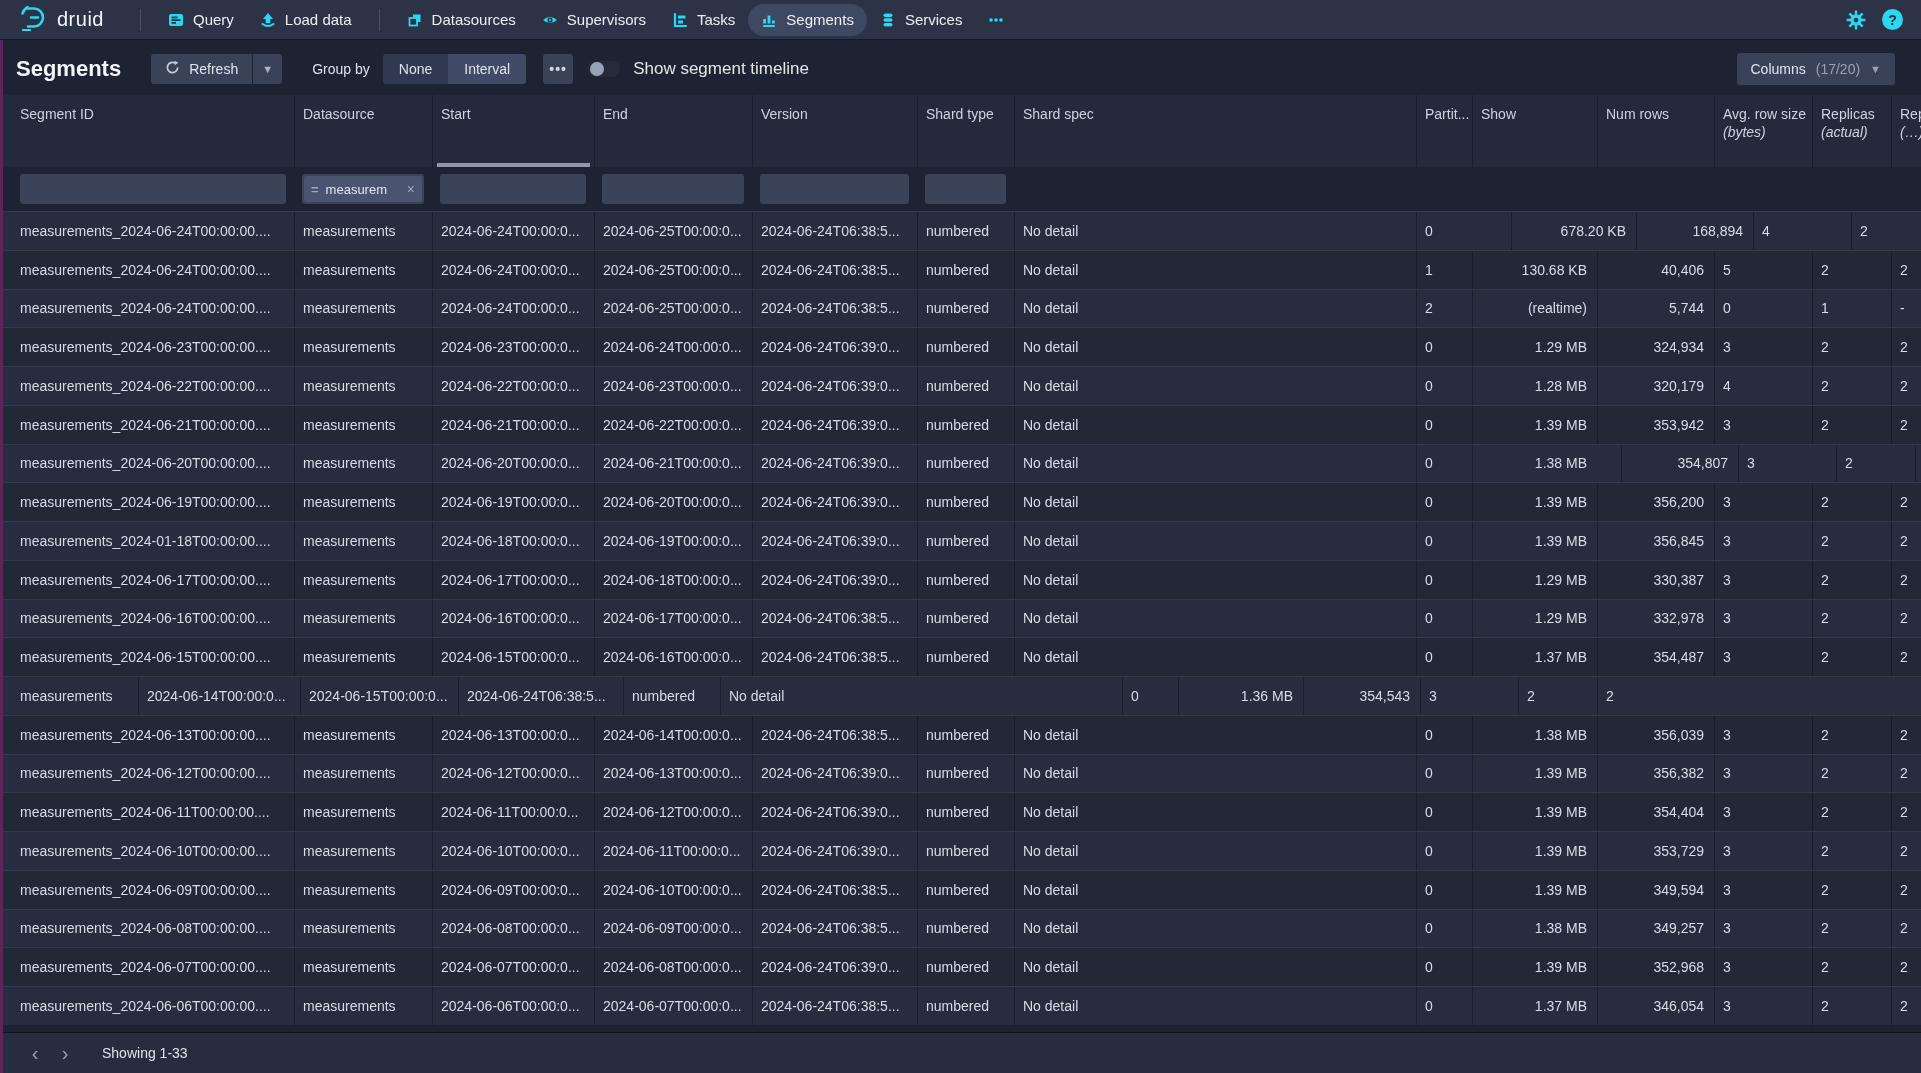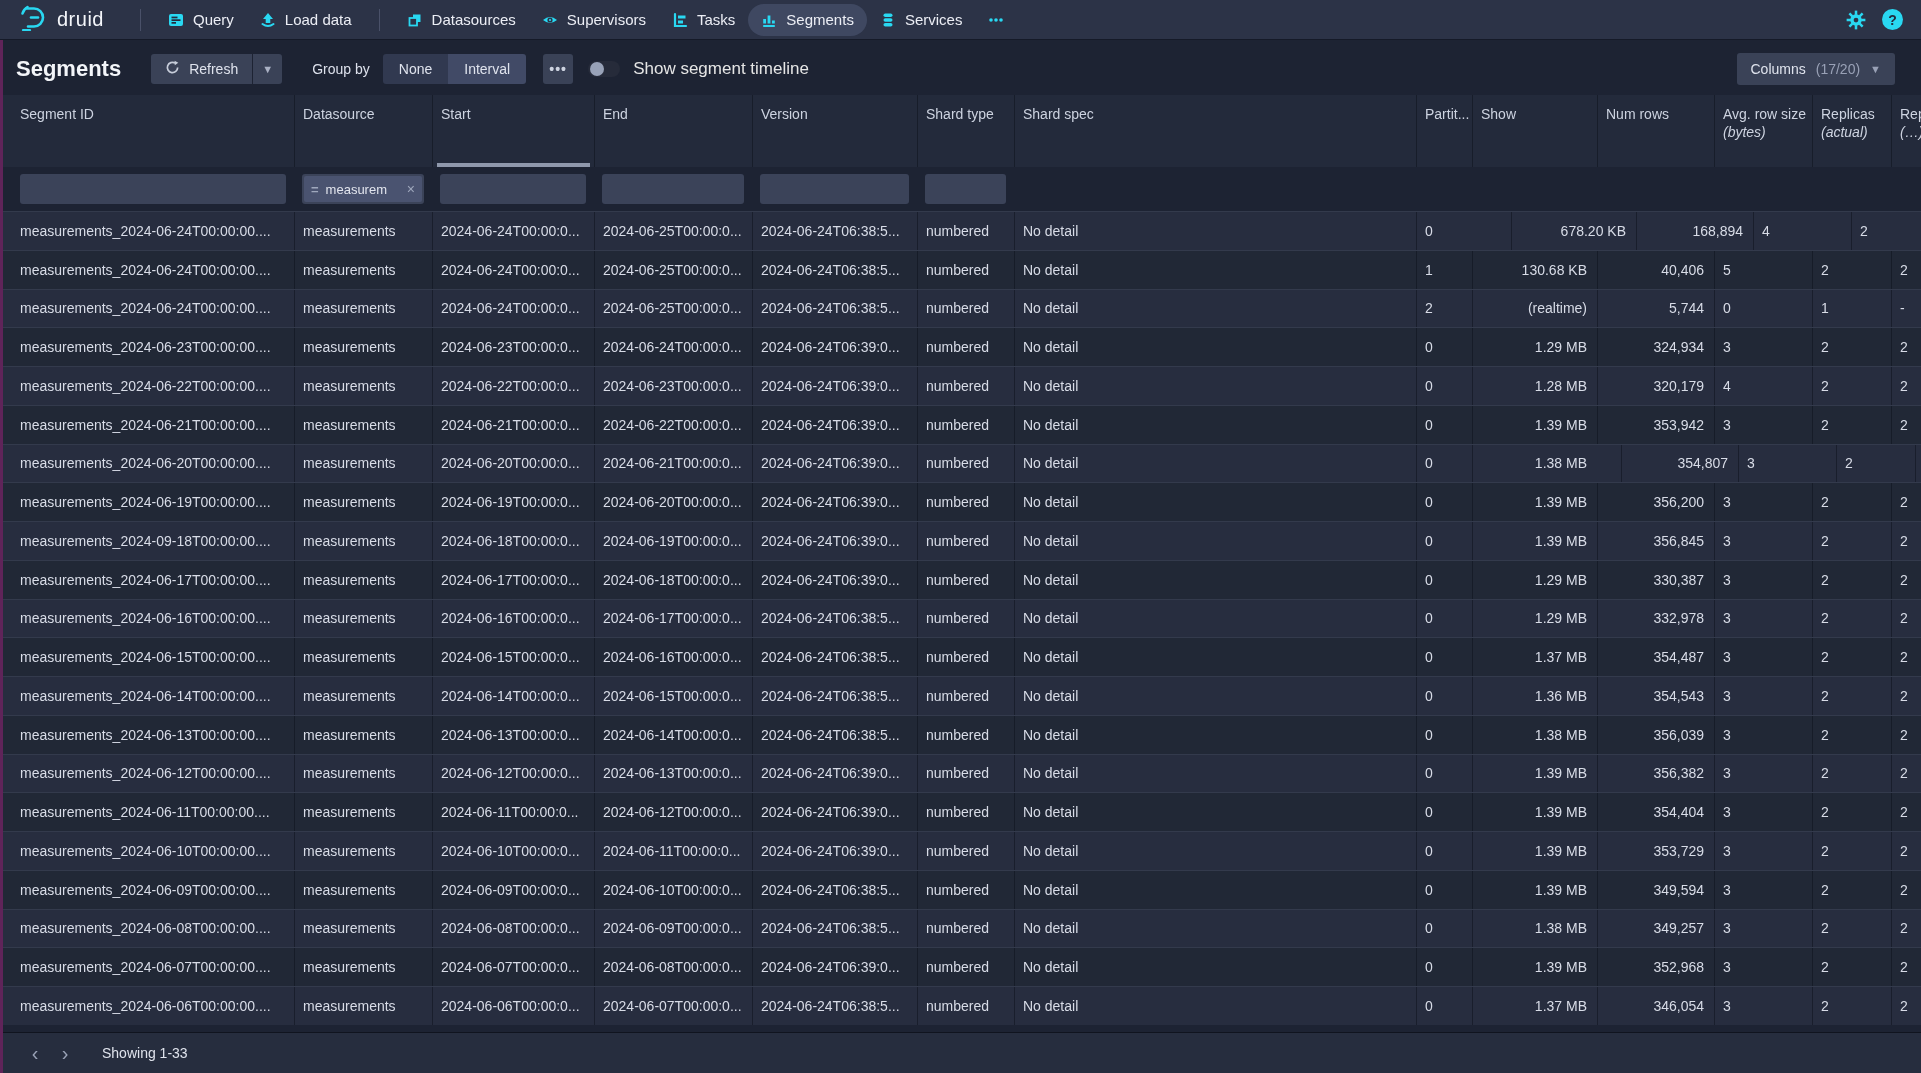--- a/index.html
+++ b/index.html
@@ -478,21 +478,21 @@
           <div class="td" style="width: 97px;">numbered</div>
           <div class="td" style="width: 402px;">No detail</div>
           <div class="td" style="width: 56px;">0</div>
           <div class="td align-right" style="width: 125px;">1.39 MB</div>
           <div class="td align-right" style="width: 117px;">356,200</div>
           <div class="td" style="width: 98px;">3</div>
           <div class="td" style="width: 79px;">2</div>
           <div class="td" style="width: 60px;">2</div>
         </div>
         <div class="tr">
-          <div class="td" style="width: 294px;">measurements_2024-09-18T00:00:00....</div>
+          <div class="td" style="width: 294px;">measurements_2024-01-18T00:00:00....</div>
           <div class="td" style="width: 138px;">measurements</div>
           <div class="td" style="width: 162px;">2024-06-18T00:00:0...</div>
           <div class="td" style="width: 158px;">2024-06-19T00:00:0...</div>
           <div class="td" style="width: 165px;">2024-06-24T06:39:0...</div>
           <div class="td" style="width: 97px;">numbered</div>
           <div class="td" style="width: 402px;">No detail</div>
           <div class="td" style="width: 56px;">0</div>
           <div class="td align-right" style="width: 125px;">1.39 MB</div>
           <div class="td align-right" style="width: 117px;">356,845</div>
           <div class="td" style="width: 98px;">3</div>
@@ -538,21 +538,20 @@
           <div class="td" style="width: 97px;">numbered</div>
           <div class="td" style="width: 402px;">No detail</div>
           <div class="td" style="width: 56px;">0</div>
           <div class="td align-right" style="width: 125px;">1.37 MB</div>
           <div class="td align-right" style="width: 117px;">354,487</div>
           <div class="td" style="width: 98px;">3</div>
           <div class="td" style="width: 79px;">2</div>
           <div class="td" style="width: 60px;">2</div>
         </div>
         <div class="tr">
-          <div class="td" style="width: 294px;">measurements_2024-06-14T00:00:00....</div>
           <div class="td" style="width: 138px;">measurements</div>
           <div class="td" style="width: 162px;">2024-06-14T00:00:0...</div>
           <div class="td" style="width: 158px;">2024-06-15T00:00:0...</div>
           <div class="td" style="width: 165px;">2024-06-24T06:38:5...</div>
           <div class="td" style="width: 97px;">numbered</div>
           <div class="td" style="width: 402px;">No detail</div>
           <div class="td" style="width: 56px;">0</div>
           <div class="td align-right" style="width: 125px;">1.36 MB</div>
           <div class="td align-right" style="width: 117px;">354,543</div>
           <div class="td" style="width: 98px;">3</div>

